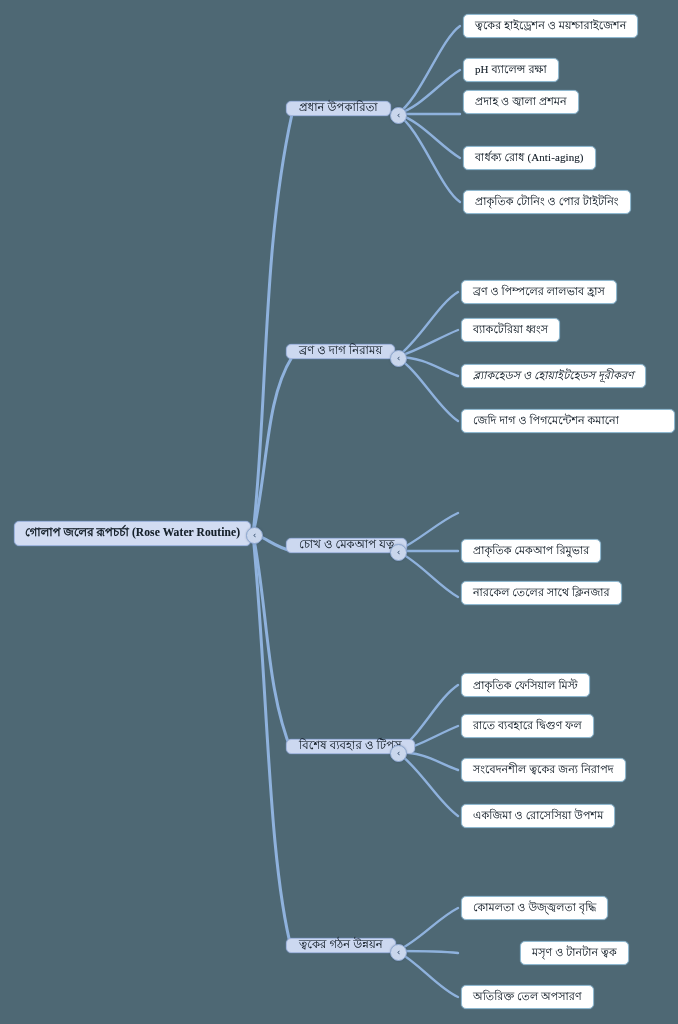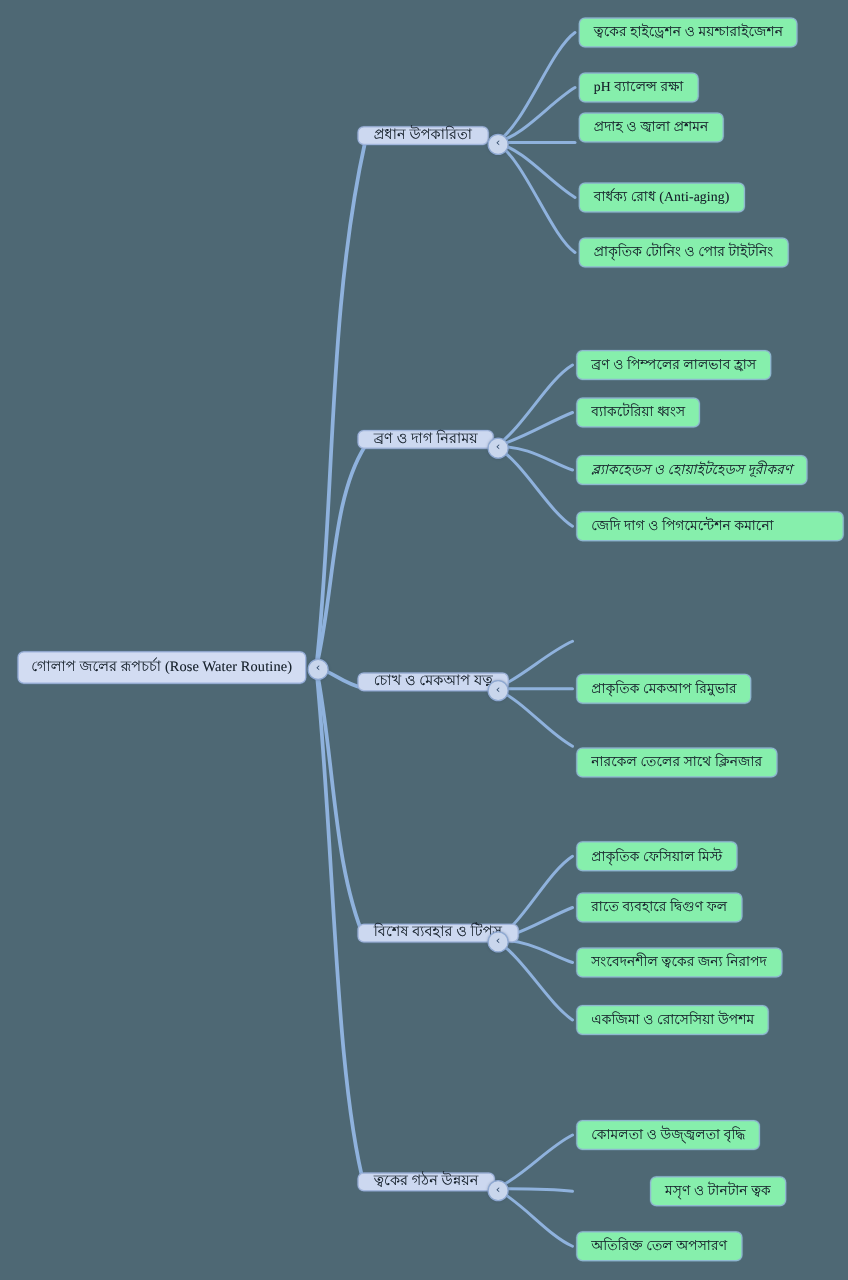--- a/index.html
+++ b/index.html
@@ -36,34 +36,35 @@
     border-radius: 5px;
     white-space: nowrap;
     letter-spacing: 0.1px;
     color: #16212b;
     text-shadow: 0 0 0.4px rgba(20,30,40,0.35);
   }
   .node-root {
     background: #d2dcf2;
     border: 1px solid #9eb4dd;
     font-size: 11.5px;
-    padding: 12px 10px;
-    height: 14px;
+    padding: 0 10px;
+    height: 25px;
     box-shadow: 0 0 0 0.5px rgba(120,150,200,0.35);
+    font-weight: bold;
   }
   .node-branch {
     background: #ccd8f0;
     border: 1px solid #a2b6dc;
     font-size: 11.5px;
     padding: 0 12px;
     height: 15px;
     box-shadow: 0 0 0 0.5px rgba(120,150,200,0.35);
   }
   .node-leaf {
-    background: #86efac;
+    background: #ffffff;
     border: 1px solid #8fb8cf;
     font-size: 11px;
     padding: 0 11px;
     height: 24px;
     box-shadow: 0 0 0 0.5px rgba(120,160,190,0.3);
   }
   .node-leaf.clipped {
     overflow: hidden;
     justify-content: flex-start;
   }
@@ -177,21 +178,21 @@
   <div class="node node-branch" style="left:286px; top:538px;">
     <span>চোখ ও মেকআপ যত্ন</span>
   </div>
   <div class="collapse" style="left:390px; top:544px;">
     <span>‹</span>
   </div>
 
   <div class="node node-leaf" style="left:461px; top:539px;">
     <span>প্রাকৃতিক মেকআপ রিমুভার</span>
   </div>
-  <div class="node node-leaf" style="left:461px; top:598px;">
+  <div class="node node-leaf" style="left:461px; top:581px;">
     <span>নারকেল তেলের সাথে ক্লিনজার</span>
   </div>
 
   <div class="node node-branch" style="left:286px; top:739px;">
     <span>বিশেষ ব্যবহার ও টিপস</span>
   </div>
   <div class="collapse" style="left:390px; top:745px;">
     <span>‹</span>
   </div>
 

